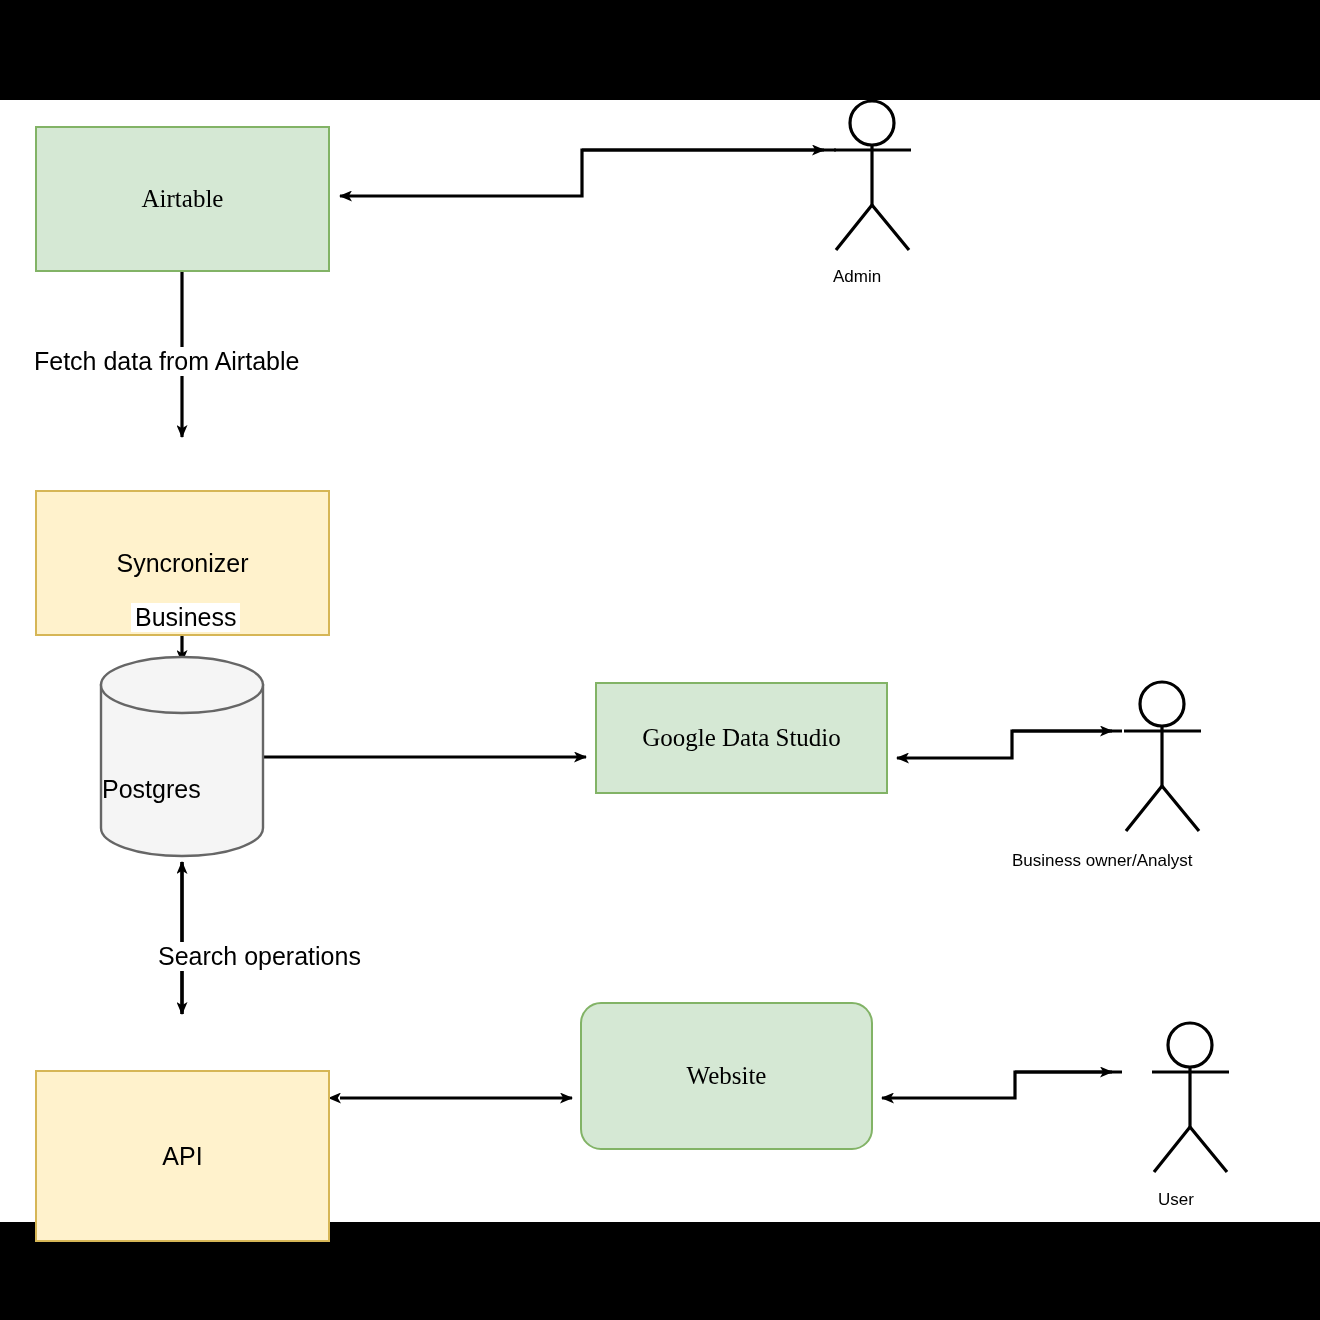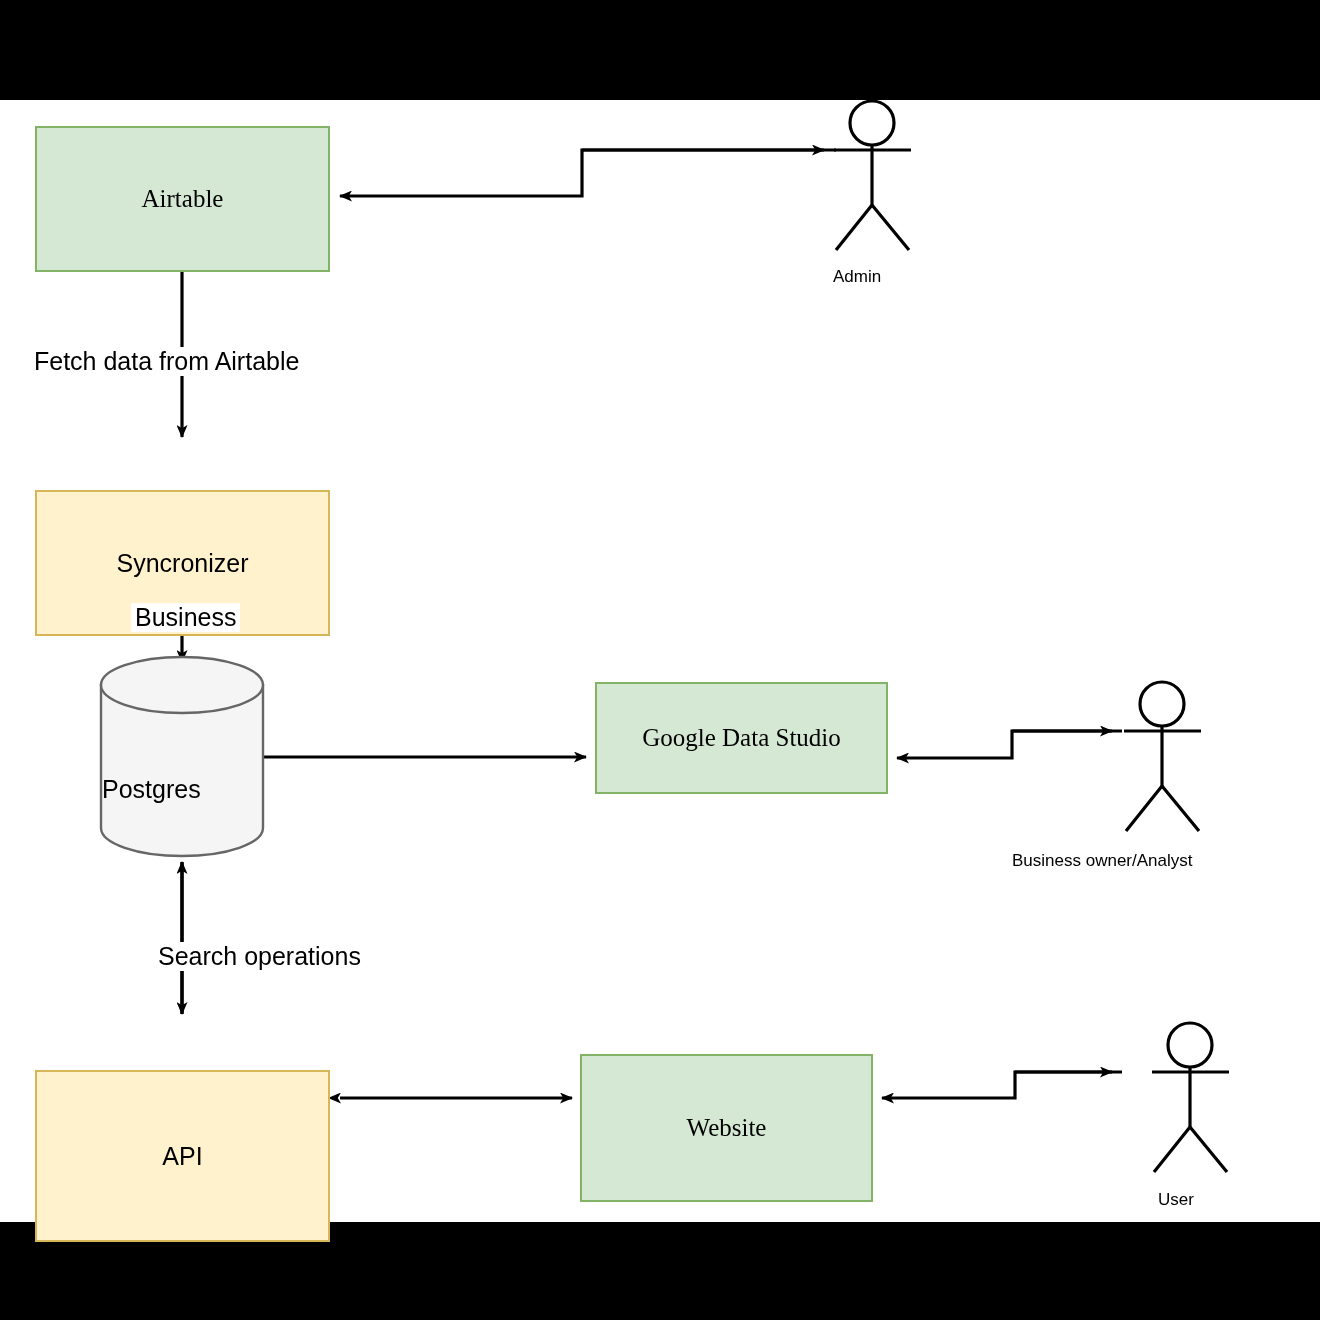--- a/index.html
+++ b/index.html
@@ -169,21 +169,21 @@
   <div class="db-label" style="left:102px; top:775px; width:160px;">Postgres</div>
 
   <div class="node node-green" style="left:595px; top:682px; width:293px; height:112px;">
     <span>Google Data Studio</span>
   </div>
 
   <div class="node node-yellow" style="left:35px; top:1022px; width:295px; height:172px;">
     <span>API</span>
   </div>
 
-  <div class="node node-green" style="left:580px; top:1054px; width:293px; height:148px;">
+  <div class="node node-green" style="left:580px; top:1002px; width:293px; height:148px;border-radius:21px;">
     <span>Website</span>
   </div>
 
   <div class="edge-label" style="left:30px; top:347px;">Fetch data from Airtable</div>
 
   <div class="edge-label" style="left:131px; top:603px;">Business</div>
 
   <div class="edge-label" style="left:114px; top:942px;margin-left:40px;">Search operations</div>
 
   <div class="actor-label" style="left:833px; top:267px;">Admin</div>

